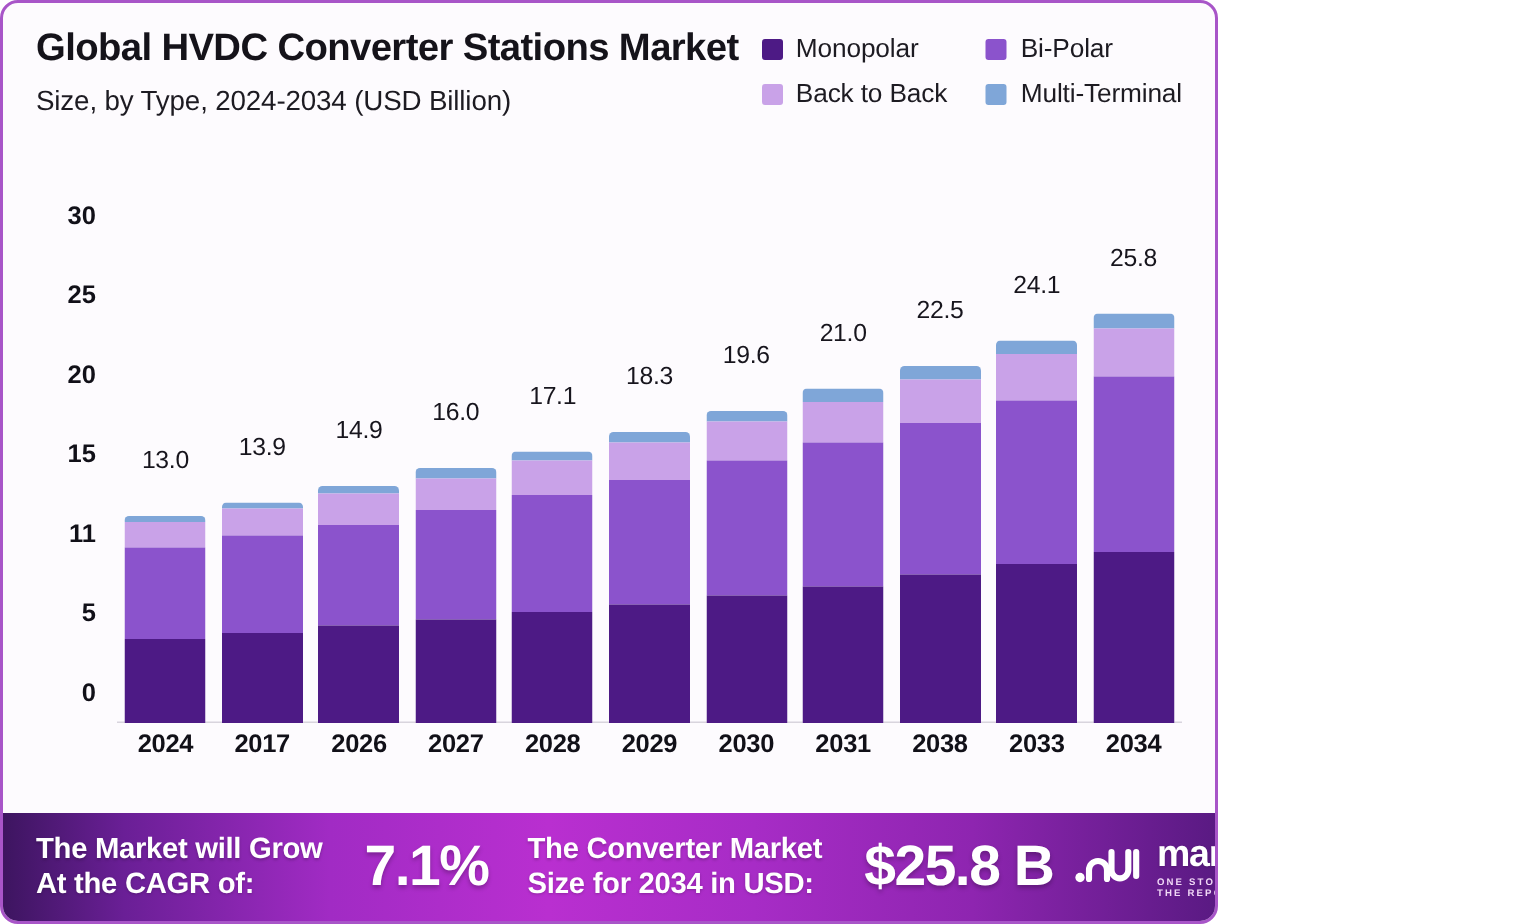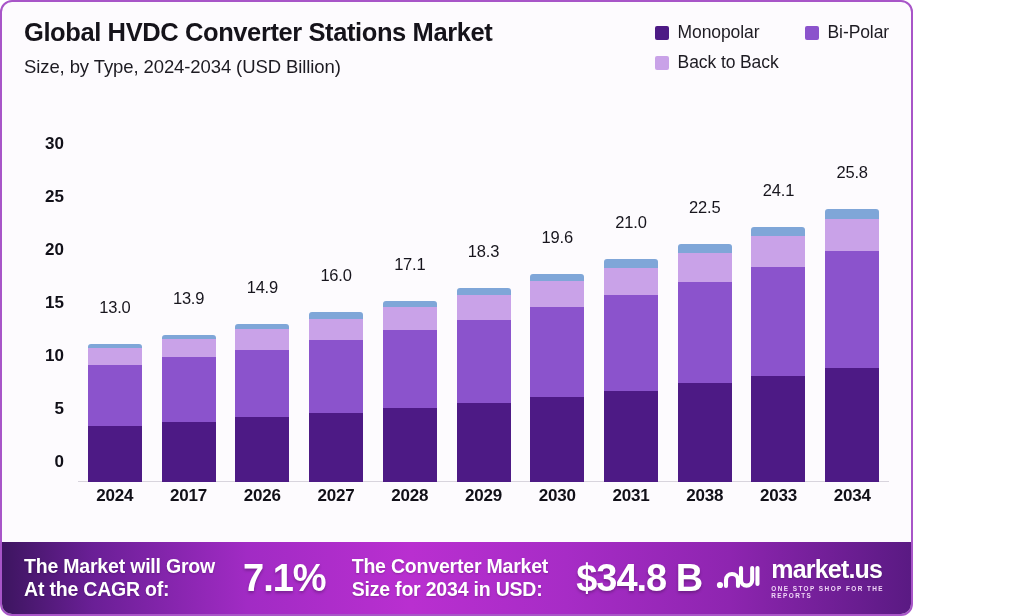--- a/index.html
+++ b/index.html
@@ -4,21 +4,21 @@
 <style>
   * { margin:0; padding:0; box-sizing:border-box; }
   html,body { width:1024px; height:616px; background:#ffffff; }
   body {
     font-family:"Liberation Sans", sans-serif;
     -webkit-font-smoothing:antialiased;
   }
 
   .infographic{
     position:relative;
-    width:913px; height:616px;
+    width:812px; height:616px;
     background:#fdfbfe;
     border:2px solid #a855c8;
     border-radius:12px;
     overflow:hidden;
     display:flex;
     flex-direction:column;
   }
 
   
   .header{
@@ -221,28 +221,32 @@
         <span class="legend-label">Monopolar</span>
       </div>
       <div class="legend-item">
         <span class="legend-swatch" style="background:#8b53cc"></span>
         <span class="legend-label">Bi-Polar</span>
       </div>
       <div class="legend-item">
         <span class="legend-swatch" style="background:#c9a2e8"></span>
         <span class="legend-label">Back to Back</span>
       </div>
+      <div class="legend-item">
+        <span class="legend-swatch" style="background:#7fa6d8"></span>
+        <span class="legend-label">Multi-Terminal</span>
+      </div>
     </div>
   </div>
 
   <div class="plot-area">
     <div class="axis-labels" id="yaxis">
         <div class="ytick" style="bottom: 20px;">0</div>
         <div class="ytick" style="bottom: 73px;">5</div>
-        <div class="ytick" style="bottom: 126px;">10</div>
+        <div class="ytick" style="bottom: 126px;">11</div>
         <div class="ytick" style="bottom: 179px;">15</div>
         <div class="ytick" style="bottom: 232px;">20</div>
         <div class="ytick" style="bottom: 285px;">25</div>
         <div class="ytick" style="bottom: 338px;">30</div>
       </div>
     <div class="grid-base" style="bottom: 20px;"></div>
     <div class="bars" id="bars" style="padding-bottom: 20px;">
         <div class="bar-col">
           <div class="bar-value" style="bottom: 164.8px;">13.0</div>
           <div class="bar-stack" style="height: 137.8px;">
@@ -364,21 +368,21 @@
     <div class="foot-text">
       <div>The Market will Grow</div>
       <div>At the CAGR of:</div>
     </div>
     <div class="foot-big foot-gap-a">7.1%</div>
 
     <div class="foot-text foot-gap-b">
       <div>The Converter Market</div>
       <div>Size for 2034 in USD:</div>
     </div>
-    <div class="foot-big foot-gap-a">$34.8 B</div>
+    <div class="foot-big foot-gap-a">$25.8 B</div>
 
     <div class="logo">
       <span class="logo-mark">
         <svg width="46" height="32" viewBox="0 0 46 32" aria-hidden="true">
           <circle cx="4" cy="25" r="3.1" fill="#ffffff"></circle>
           <path d="M10 26 V20 a6 6 0 0 1 12 0 V26" fill="none" stroke="#ffffff" stroke-width="4.1" stroke-linecap="round"></path>
           <path d="M25 8 V20 a5.6 5.6 0 0 0 11.2 0 V8" fill="none" stroke="#ffffff" stroke-width="4.1" stroke-linecap="round"></path>
           <rect x="39.4" y="6" width="4.1" height="20" rx="2" fill="#ffffff"></rect>
         </svg>
       </span>

